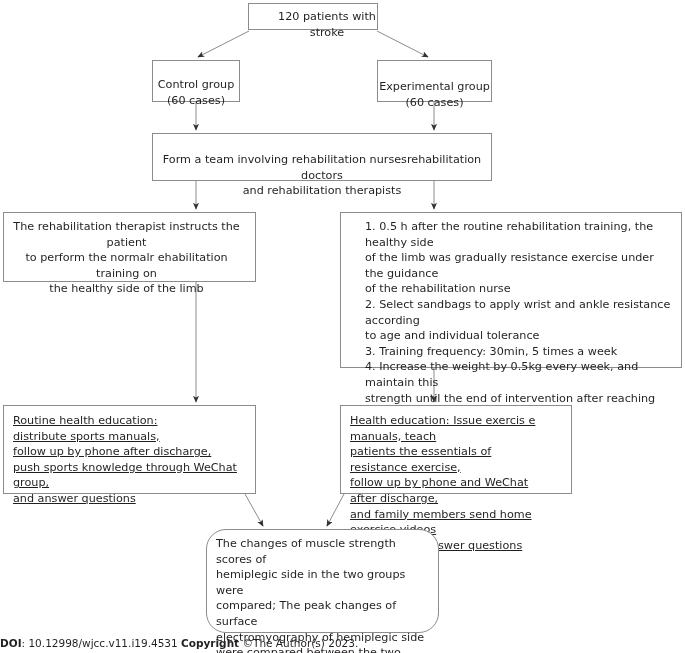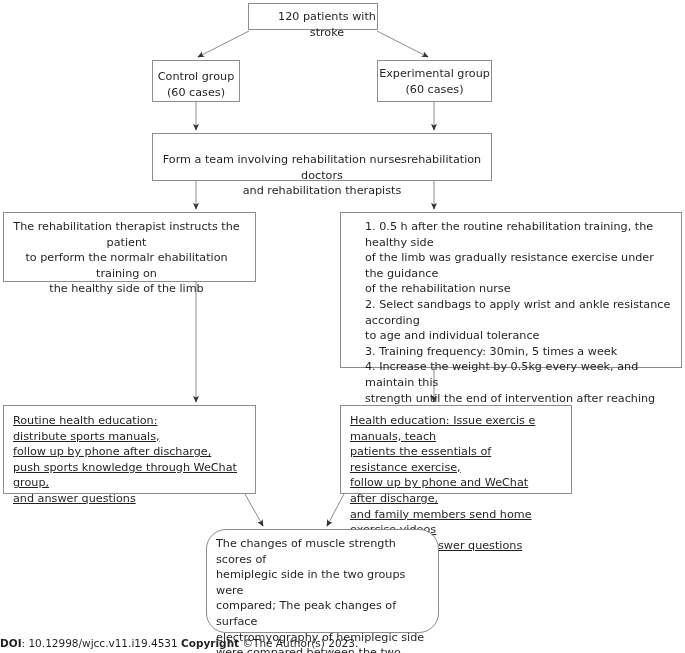--- a/index.html
+++ b/index.html
@@ -27,22 +27,22 @@
   }
   .box .txt {
     display: block;
     white-space: pre-line;
   }
   .center { text-align: center; }
   .left { text-align: left; }
 
   
   #box-top      { left: 248px; top: 3px;   width: 130px; height: 27px; padding-top: 5px; padding-left: 28px; }
-  #box-control  { left: 152px; top: 60px;  width: 88px;  height: 42px; padding-top: 8px; }
-  #box-exper    { left: 377px; top: 60px;  width: 115px; height: 42px; padding-top: 5px; }
+  #box-control  { left: 152px; top: 60px;  width: 88px;  height: 42px; padding-top: 16px; }
+  #box-exper    { left: 377px; top: 60px;  width: 115px; height: 42px; padding-top: 18px; }
   #box-team     { left: 152px; top: 133px; width: 340px; height: 48px; padding-top: 18px; }
   #box-left-int { left: 3px;   top: 212px; width: 253px; height: 70px; padding: 6px 7px 0 1px; }
   #box-right-int{ left: 340px; top: 212px; width: 342px; height: 156px; padding: 6px 8px 0 24px; }
   #box-left-edu { left: 3px;   top: 405px; width: 253px; height: 89px; padding: 7px 7px 0 9px; text-decoration: underline; }
   #box-right-edu{ left: 340px; top: 405px; width: 232px; height: 89px; padding: 7px 23px 0 9px; text-decoration: underline; }
   #box-outcome  { left: 206px; top: 529px; width: 233px; height: 104px; padding: 6px 7px 6px 9px; border-radius: 20px; }
 
   
   .conn {
     position: absolute;

